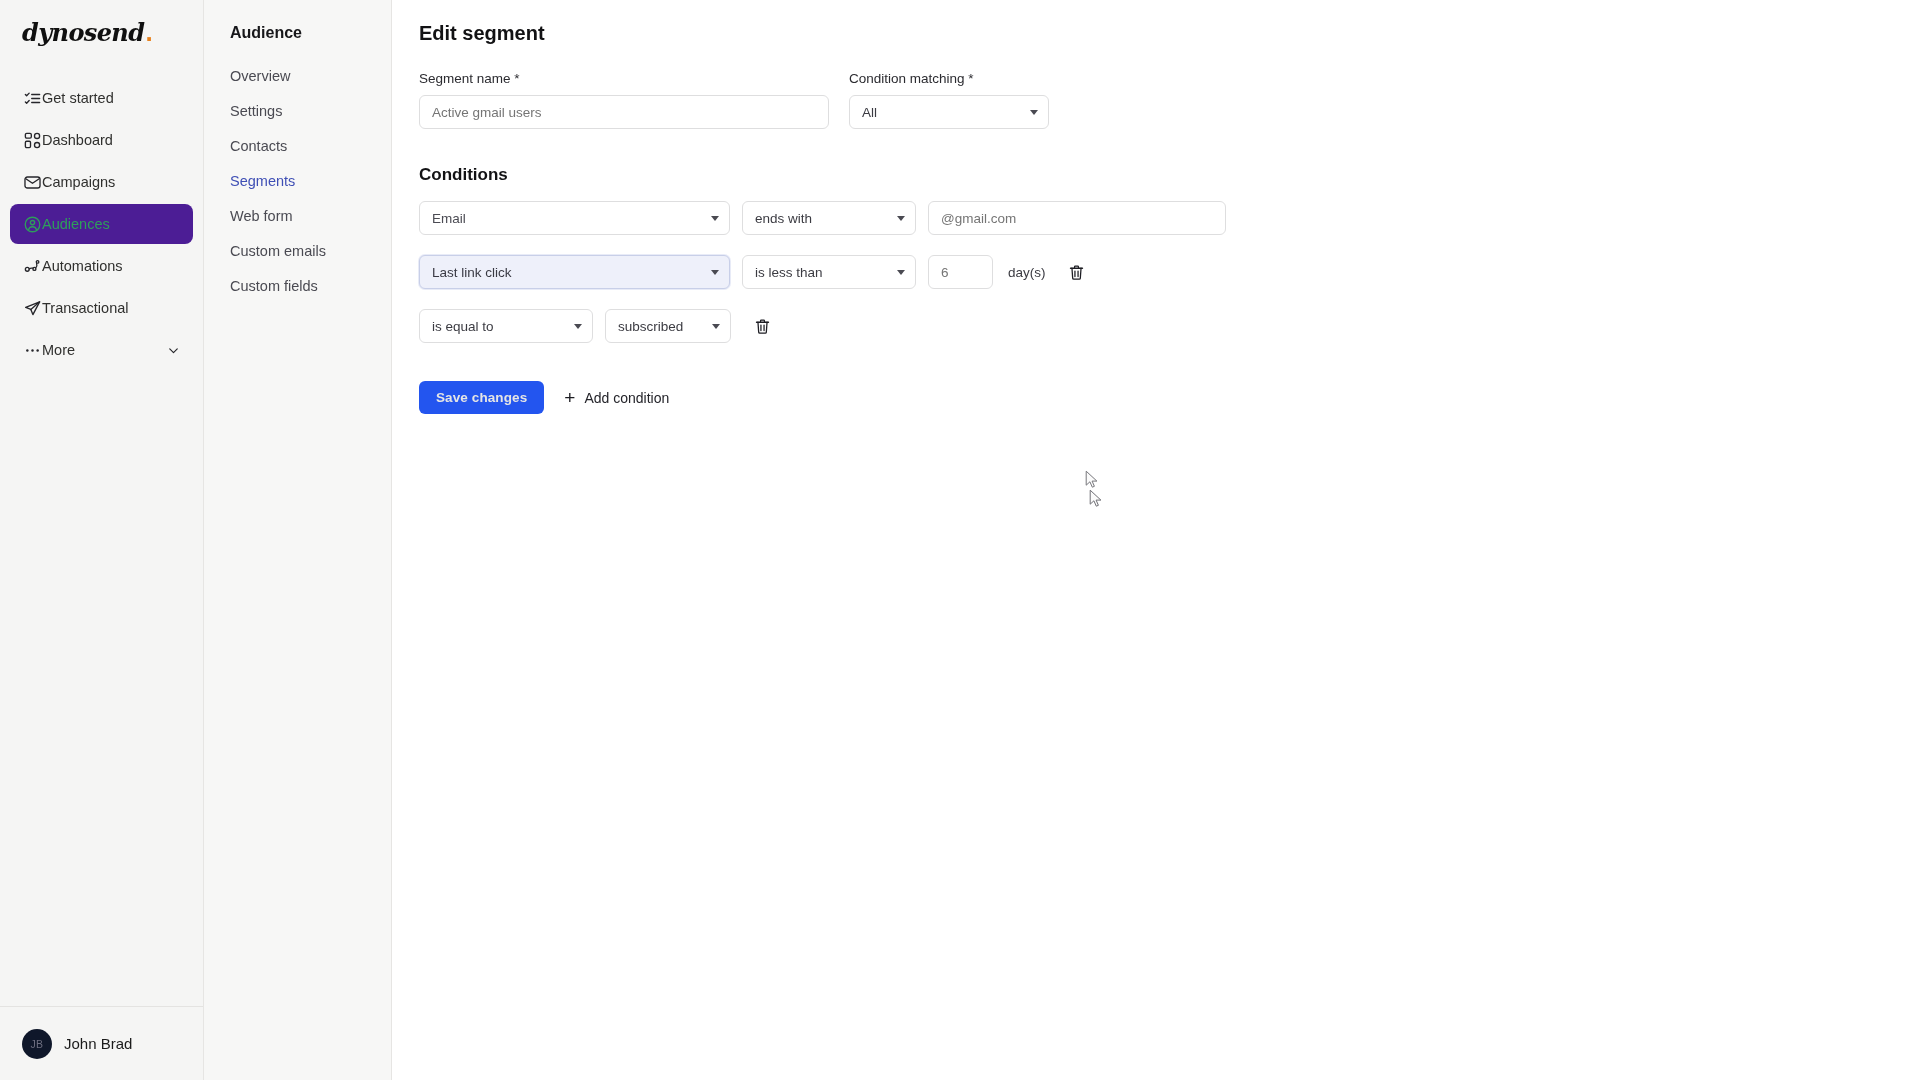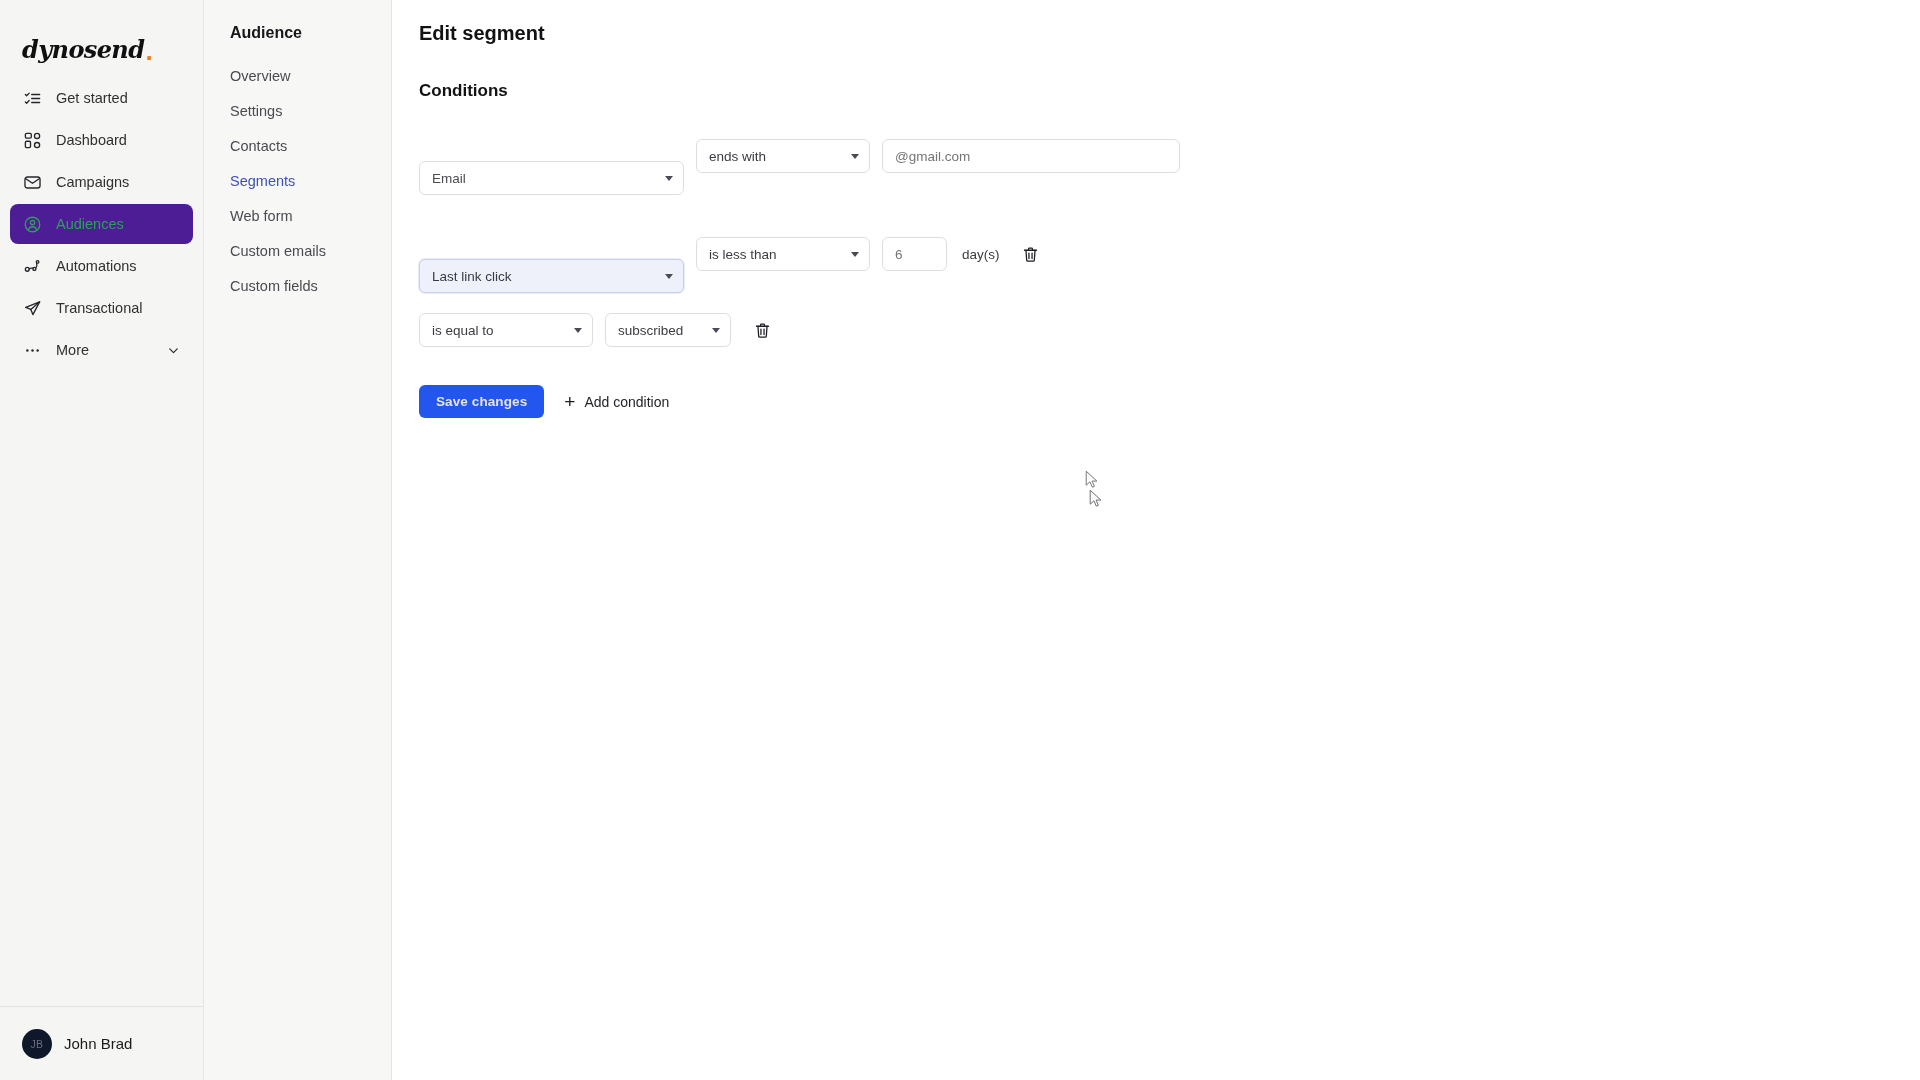--- a/index.html
+++ b/index.html
@@ -19,42 +19,42 @@
   .rail {
     width: 204px; height: 1080px;
     background: #f5f5f4;
     border-right: 1px solid #e6e5e3;
     display: flex; flex-direction: column;
     flex: 0 0 204px;
     position: relative;
   }
   .brand {
     height: 64px;
-    display: flex; align-items: flex-end;
+    display: flex; align-items: center;
     padding: 0 0 0 22px;
   }
   .brand-word {
     font-family: "DejaVu Serif", serif;
     font-style: italic;
     font-weight: 700;
     font-size: 24px;
     letter-spacing: -0.6px;
     color: #101010;
   }
   .brand-dot {
     color: #e8821e;
     font-size: 26px;
     font-weight: 700;
     line-height: 1;
     margin-left: 1px;
   }
 
   .rail-nav { margin-top: 14px; padding: 0 10px; display: flex; flex-direction: column; gap: 2px; }
   .rail-item {
-    display: flex; align-items: center; gap: 14px;
+    display: flex; align-items: center; 
     height: 40px; padding: 0 12px;
     border-radius: 8px;
     color: #30302e;
     font-size: 14.5px;
     cursor: pointer;
     position: relative;
   }
   .rail-item .ico { width: 20px; height: 20px; display: flex; align-items: center; justify-content: center; flex: 0 0 20px; }
   .rail-item .ico svg { display: block; }
   .rail-item.active { background: #4c1d95; color: #2e9e5b; }
@@ -133,21 +133,21 @@
   }
   .sel.matching { width: 200px; }
 
   .conditions-title {
     font-size: 17px; font-weight: 700; color: #121214;
     margin: 36px 0 16px 0;
   }
   .cond-rows { display: flex; flex-direction: column; gap: 20px; }
   .cond-row { display: flex; align-items: center; gap: 12px; }
 
-  .sel.attr { width: 265px; color: #4b4b53; margin-top: 44px; }
+  .sel.attr { width: 311px; color: #4b4b53; }
   .sel.attr.focused {
     background: #eef0fa; border-color: #c8cfe8; color: #3a3a44;
     box-shadow: 0 0 0 1px rgba(140,155,215,0.20);
   }
   .sel.op { width: 174px; }
   .inp.val { width: 298px; }
   .inp.num { width: 65px; }
   .sel.val-sel { width: 126px; }
 
   .units { font-size: 13.5px; color: #3b3b42; margin-left: 3px; }
@@ -294,20 +294,36 @@
       <div class="subnav-item">Web form</div>
       <div class="subnav-item">Custom emails</div>
       <div class="subnav-item">Custom fields</div>
     </nav>
   </aside>
 
   <main class="main">
 
     <h1 class="page-title">Edit segment</h1>
 
+    <div class="top-fields">
+
+      <div>
+        <span class="field-label">Segment name *</span>
+        <input class="inp name" type="text" placeholder="Active gmail users" style="">
+      </div>
+
+      <div>
+        <span class="field-label">Condition matching *</span>
+        <div class="sel matching">
+          <span>All</span>
+          <span class="caret"></span>
+        </div>
+      </div>
+
+    </div>
 
     <h2 class="conditions-title">Conditions</h2>
 
     <div class="cond-rows">
 
       <div class="cond-row">
         <div class="sel attr">
           <span>Email</span>
           <span class="caret"></span>
         </div>

